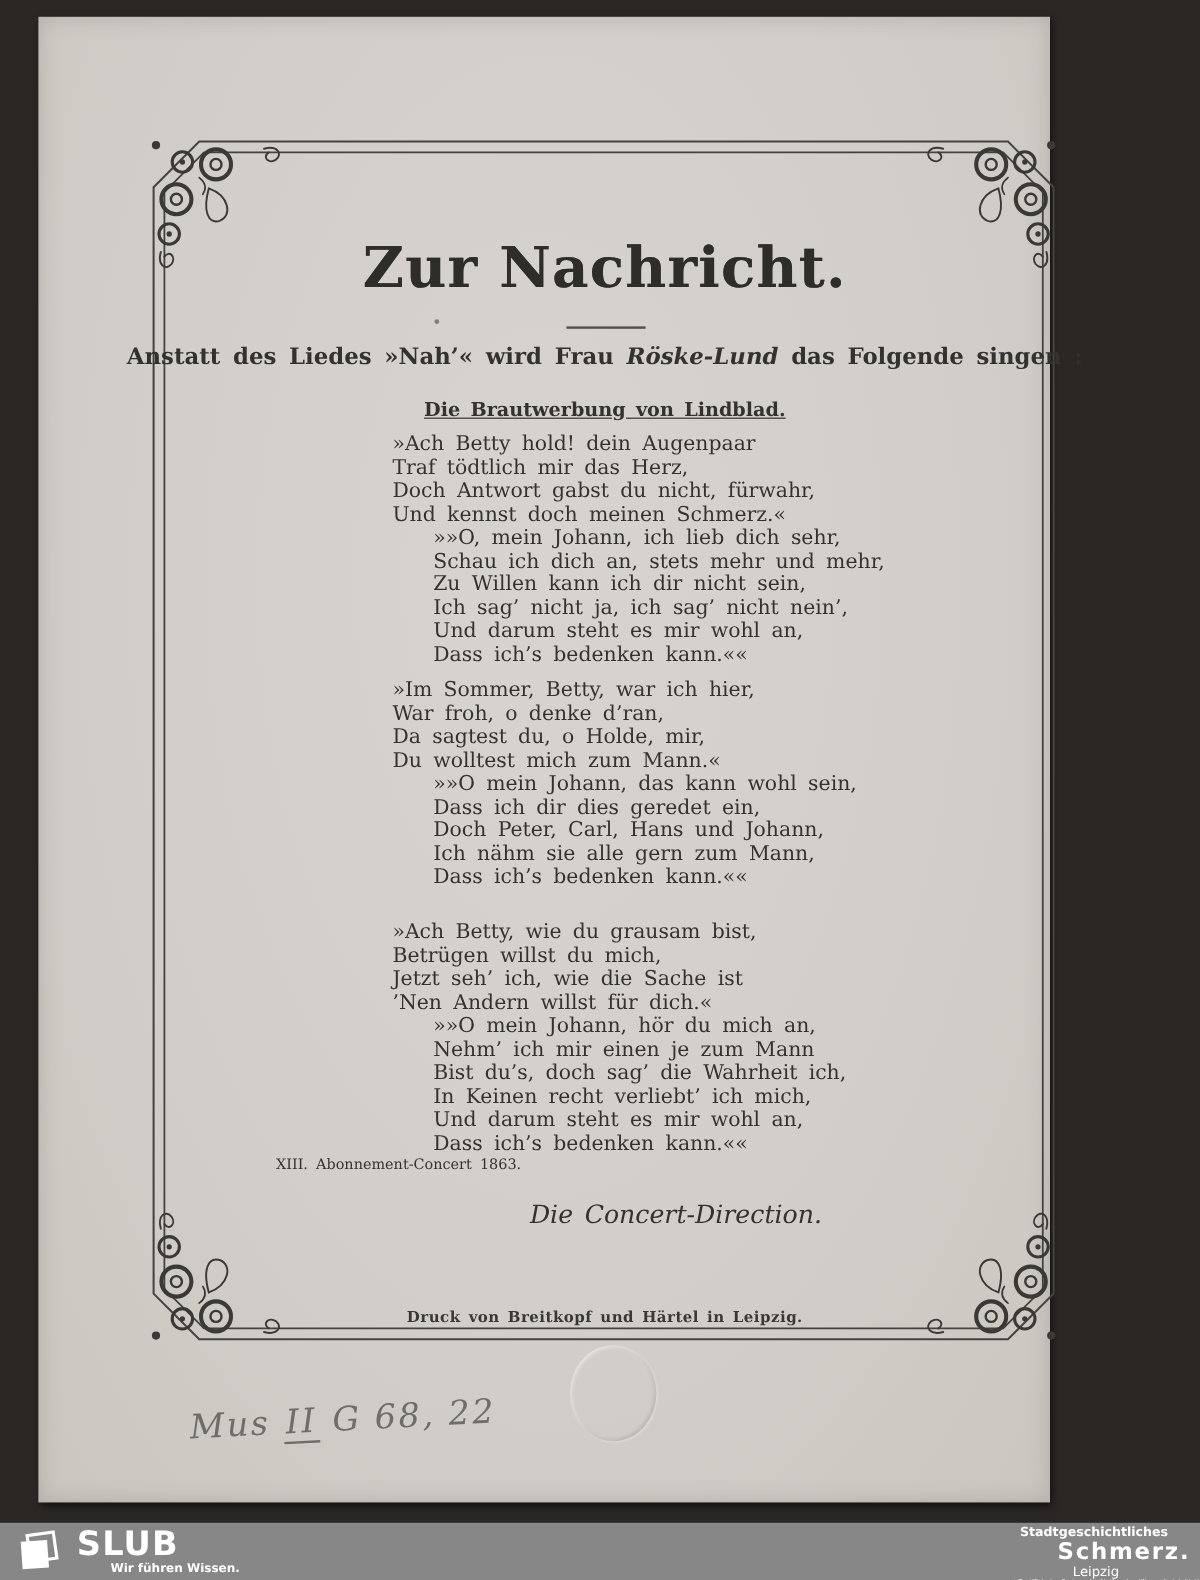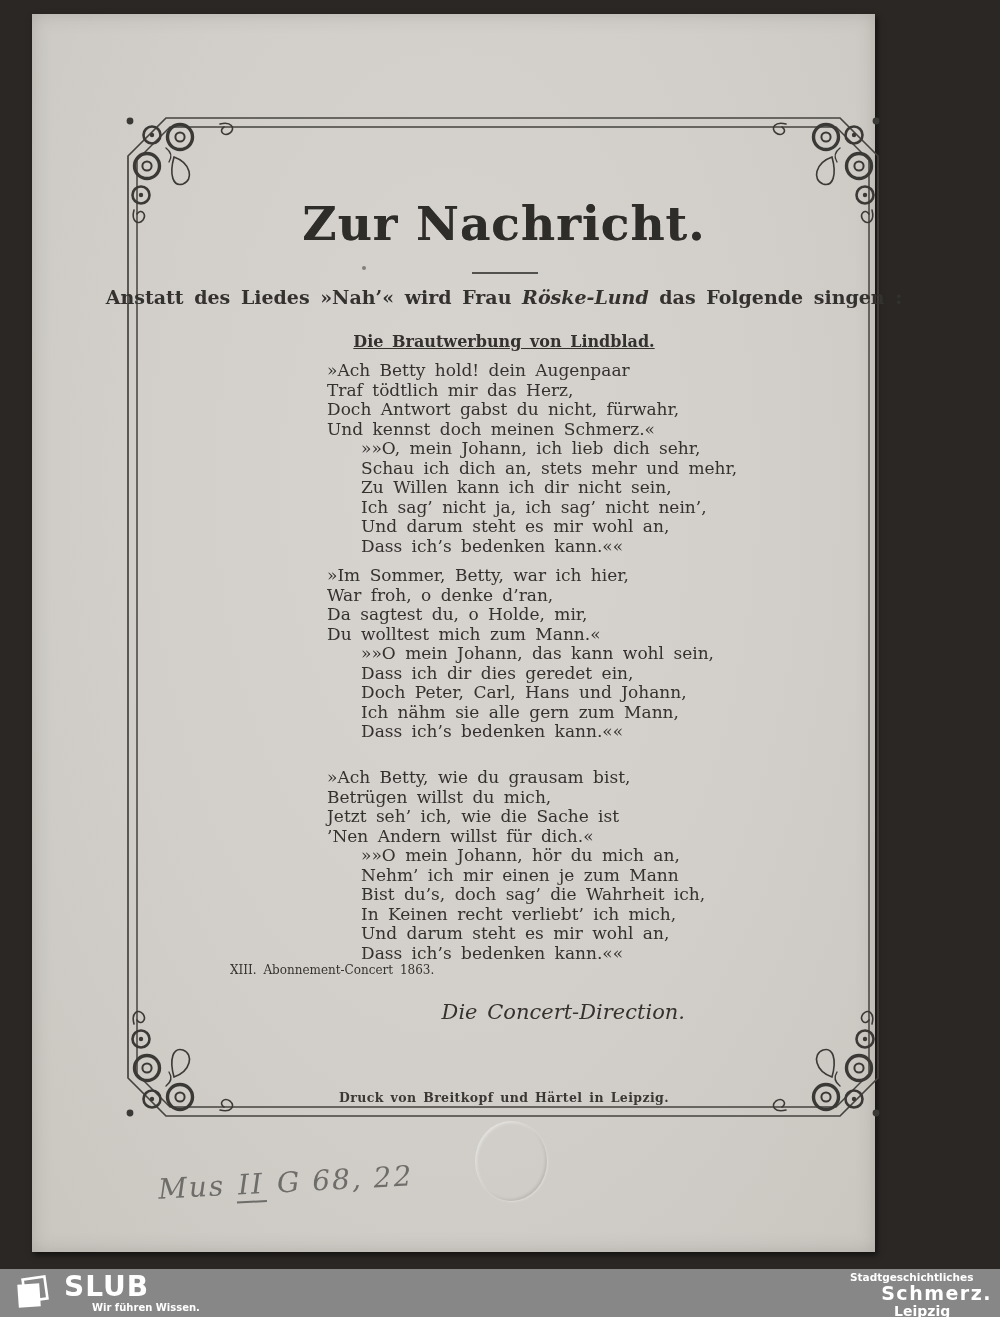--- a/index.html
+++ b/index.html
@@ -51,21 +51,21 @@
     background:#878787;color:#fff;font-family:"DejaVu Sans", sans-serif;
   }
   .slub{position:absolute;left:13px;top:2px;display:flex;align-items:flex-end;}
   .slub-icon{margin-top:4px;}
   .slub-text{margin-left:9px;}
   .slub-name{font-size:28px;font-weight:bold;line-height:28px;letter-spacing:1px;}
   .slub-tagline{font-size:10px;font-weight:bold;margin-top:1px;margin-left:28px;}
   .museum{position:absolute;right:6px;top:3px;width:152px;line-height:1;}
   .museum-l1{font-size:10.5px;font-weight:bold;padding-left:8px;}
   .museum-l2{font-size:19px;font-weight:bold;letter-spacing:1.5px;text-align:right;padding-right:2px;margin-top:1px;}
-  .museum-l3{font-size:14px;font-weight:bold;padding-left:52px;margin-top:1px;}
+  .museum-l3{font-size:11px;font-weight:normal;padding-left:52px;margin-top:1px;}
   .museum-l4{font-size:5.5px;text-align:center;margin-top:2px;white-space:nowrap;}
 </style>
 </head>
 <body>
 
 <div class="paper">
 
   <svg class="frame-svg" width="762" height="1010" viewBox="0 0 762 1010">
     <defs>
       <g id="orn" stroke="#3b3936" fill="none" stroke-linecap="round">

